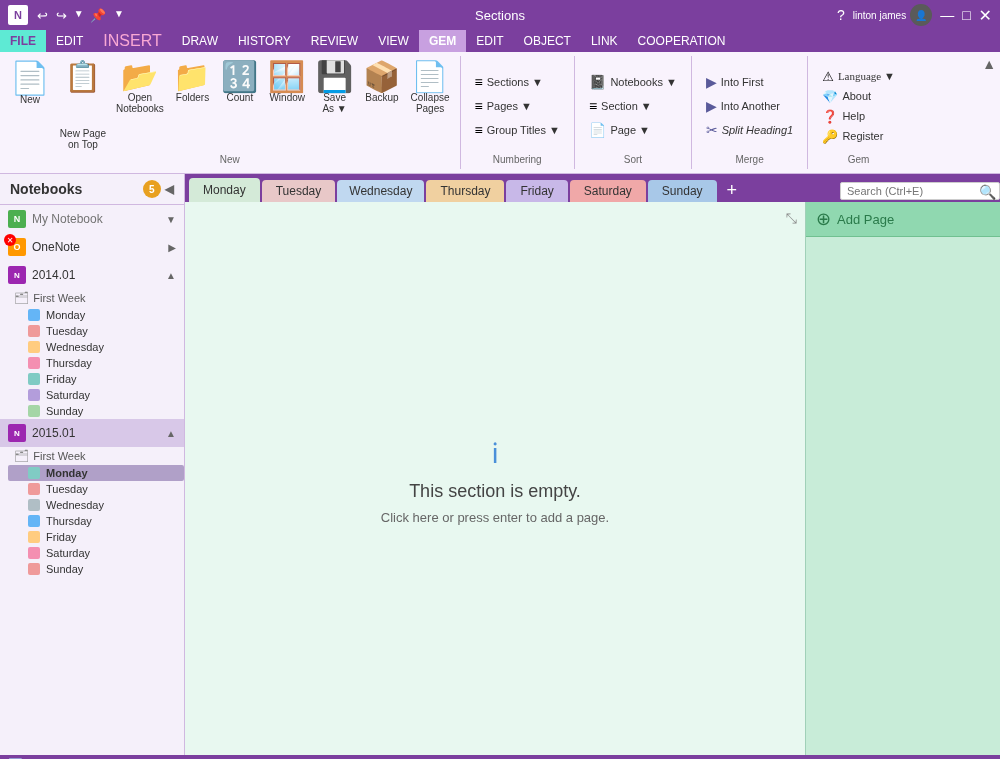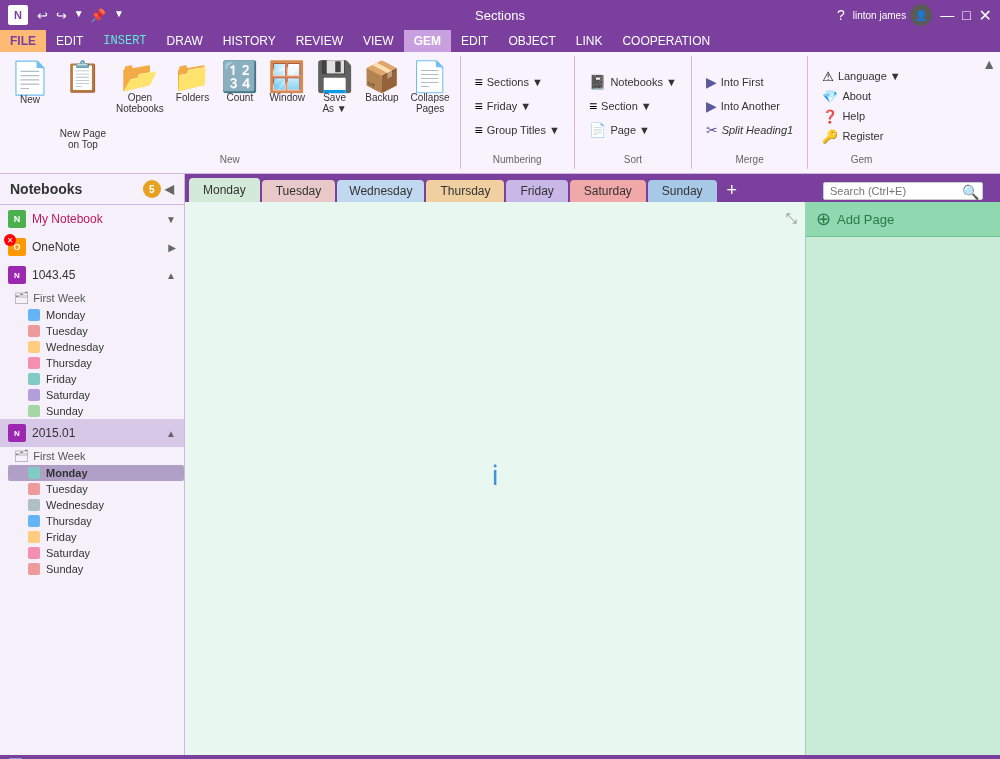--- a/index.html
+++ b/index.html
@@ -93,23 +93,23 @@
       <span style="color:white;font-size:10px;">linton james</span>
       <div style="width:22px;height:22px;background:#5a5a5a;border-radius:50%;display:flex;align-items:center;justify-content:center;color:white;font-size:10px;">👤</div>
     </div>
     <span style="color:white;font-size:14px;cursor:pointer;">—</span>
     <span style="color:white;font-size:14px;cursor:pointer;">□</span>
     <span style="color:white;font-size:16px;cursor:pointer;">✕</span>
   </div>
 </div>
 
 <div id="menu-bar" style="height:22px;background:#7b3f9e;display:flex;align-items:center;">
-  <div style="background:#fdba74;color:#7b3f9e;padding:2px 10px;font-size:12px;cursor:pointer;height:22px;display:flex;align-items:center;font-weight:bold;">FILE</div>
+  <div style="background:#5eead4;color:#7b3f9e;padding:2px 10px;font-size:12px;cursor:pointer;height:22px;display:flex;align-items:center;font-weight:bold;">FILE</div>
   <div style="color:white;padding:2px 10px;font-size:12px;cursor:pointer;height:22px;display:flex;align-items:center;">EDIT</div>
-  <div style="color:#5eead4;padding:2px 10px;font-size:12px;cursor:pointer;height:22px;display:flex;align-items:center;font-family:Liberation Mono, monospace;">INSERT</div>
+  <div style="color:#f9a8d4;padding:2px 10px;font-size:16px;cursor:pointer;height:22px;display:flex;align-items:center;">INSERT</div>
   <div style="color:white;padding:2px 10px;font-size:12px;cursor:pointer;height:22px;display:flex;align-items:center;">DRAW</div>
   <div style="color:white;padding:2px 10px;font-size:12px;cursor:pointer;height:22px;display:flex;align-items:center;">HISTORY</div>
   <div style="color:white;padding:2px 10px;font-size:12px;cursor:pointer;height:22px;display:flex;align-items:center;">REVIEW</div>
   <div style="color:white;padding:2px 10px;font-size:12px;cursor:pointer;height:22px;display:flex;align-items:center;">VIEW</div>
   <div style="background:#c8a0e0;color:white;padding:2px 10px;font-size:12px;cursor:pointer;height:22px;display:flex;align-items:center;font-weight:bold;">GEM</div>
   <div style="color:white;padding:2px 10px;font-size:12px;cursor:pointer;height:22px;display:flex;align-items:center;">EDIT</div>
   <div style="color:white;padding:2px 10px;font-size:12px;cursor:pointer;height:22px;display:flex;align-items:center;">OBJECT</div>
   <div style="color:white;padding:2px 10px;font-size:12px;cursor:pointer;height:22px;display:flex;align-items:center;">LINK</div>
   <div style="color:white;padding:2px 10px;font-size:12px;cursor:pointer;height:22px;display:flex;align-items:center;">COOPERATION</div>
 </div>
@@ -160,21 +160,21 @@
     </div>
 
     <div class="ribbon-group" style="display:flex;flex-direction:column;border-right:1px solid #d0b8e0;padding:4px 10px;">
       <div style="display:flex;flex-direction:column;gap:4px;flex:1;justify-content:center;">
         <div style="display:flex;align-items:center;gap:4px;cursor:pointer;padding:2px 4px;border-radius:2px;white-space:nowrap;">
           <span style="font-size:14px;">≡</span>
           <span style="font-size:11px;color:#333;">Sections ▼</span>
         </div>
         <div style="display:flex;align-items:center;gap:4px;cursor:pointer;padding:2px 4px;border-radius:2px;white-space:nowrap;">
           <span style="font-size:14px;">≡</span>
-          <span style="font-size:11px;color:#333;">Friday ▼</span>
+          <span style="font-size:11px;color:#333;">Pages ▼</span>
         </div>
         <div style="display:flex;align-items:center;gap:4px;cursor:pointer;padding:2px 4px;border-radius:2px;white-space:nowrap;">
           <span style="font-size:14px;">≡</span>
           <span style="font-size:11px;color:#333;">Group Titles ▼</span>
         </div>
       </div>
       <div style="font-size:10px;color:#666;text-align:center;margin-top:2px;">Numbering</div>
     </div>
 
     <div class="ribbon-group" style="display:flex;flex-direction:column;border-right:1px solid #d0b8e0;padding:4px 10px;">
@@ -210,21 +210,21 @@
           <span style="font-size:11px;color:#333;font-style:italic;">Split Heading1</span>
         </div>
       </div>
       <div style="font-size:10px;color:#666;text-align:center;margin-top:2px;">Merge</div>
     </div>
 
     <div class="ribbon-group" style="display:flex;flex-direction:column;border-right:none;padding:4px 10px;">
       <div style="display:flex;flex-direction:column;gap:1px;flex:1;justify-content:center;">
         <div style="display:flex;align-items:center;gap:4px;cursor:pointer;padding:2px 4px;border-radius:2px;white-space:nowrap;">
           <span style="font-size:13px;">⚠</span>
-          <span style="font-size:11px;color:#333;">Language ▼</span>
+          <span style="font-size:11px;color:#333;font-family:Liberation Serif, serif;">Language ▼</span>
         </div>
         <div style="display:flex;align-items:center;gap:4px;cursor:pointer;padding:2px 4px;border-radius:2px;white-space:nowrap;">
           <span style="font-size:13px;">💎</span>
           <span style="font-size:11px;color:#333;">About</span>
         </div>
         <div style="display:flex;align-items:center;gap:4px;cursor:pointer;padding:2px 4px;border-radius:2px;white-space:nowrap;">
           <span style="font-size:13px;">❓</span>
           <span style="font-size:11px;color:#333;">Help</span>
         </div>
         <div style="display:flex;align-items:center;gap:4px;cursor:pointer;padding:2px 4px;border-radius:2px;white-space:nowrap;">
@@ -246,36 +246,36 @@
     <div style="padding:6px 10px;font-size:14px;font-weight:bold;color:#333;display:flex;align-items:center;justify-content:space-between;border-bottom:1px solid #d0b8e0;">
       <span>Notebooks</span>
       <div style="display:flex;align-items:center;gap:4px;">
         <div style="background:#e8a020;color:white;border-radius:50%;width:18px;height:18px;display:flex;align-items:center;justify-content:center;font-size:10px;font-weight:bold;">5</div>
         <span style="font-size:12px;color:#666;cursor:pointer;">◀</span>
       </div>
     </div>
 
     <div style="display:flex;align-items:center;padding:5px 8px;cursor:pointer;gap:6px;">
       <div style="width:18px;height:18px;background:#4caf50;border-radius:2px;display:flex;align-items:center;justify-content:center;font-size:9px;color:white;font-weight:bold;">N</div>
-      <span style="font-size:12px;color:#be185d;flex:1;">My Notebook</span>
+      <span style="font-size:12px;color:#737373;flex:1;">My Notebook</span>
       <span style="font-size:10px;color:#666;">▼</span>
     </div>
 
     <div style="display:flex;align-items:center;padding:5px 8px;cursor:pointer;gap:6px;">
       <div style="position:relative;">
         <div style="width:18px;height:18px;background:#ff9800;border-radius:2px;display:flex;align-items:center;justify-content:center;font-size:9px;color:white;font-weight:bold;">O</div>
         <div style="position:absolute;top:-4px;left:-4px;width:12px;height:12px;background:red;border-radius:50%;display:flex;align-items:center;justify-content:center;font-size:8px;color:white;">✕</div>
       </div>
       <span style="font-size:12px;color:#333;flex:1;">OneNote</span>
       <span style="font-size:10px;color:#666;">▶</span>
     </div>
 
     <div style="display:flex;align-items:center;padding:5px 8px;cursor:pointer;gap:6px;">
       <div style="width:18px;height:18px;background:#9c27b0;border-radius:2px;display:flex;align-items:center;justify-content:center;font-size:8px;color:white;font-weight:bold;">N</div>
-      <span style="font-size:12px;color:#333;flex:1;">1043.45</span>
+      <span style="font-size:12px;color:#333;flex:1;">2014.01</span>
       <span style="font-size:10px;color:#666;">▲</span>
     </div>
 
     <div style="padding-left:8px;">
       <div style="display:flex;align-items:center;gap:4px;padding:2px 6px;cursor:pointer;">
         <span style="font-size:12px;color:#888;">🗂</span>
         <span style="font-size:11px;color:#555;">First Week</span>
       </div>
       <div style="display:flex;align-items:center;gap:6px;padding:2px 6px 2px 20px;cursor:pointer;">
         <div style="width:12px;height:12px;border-radius:2px;background:#64b5f6;flex-shrink:0;"></div>
@@ -357,31 +357,33 @@
         <div style="padding:4px 14px;background:#d4ead8;color:#333;border-radius:4px 4px 0 0;cursor:pointer;font-size:12px;height:24px;display:flex;align-items:center;">Monday</div>
         <div style="padding:4px 14px;background:#e8c8c8;color:#333;border-radius:4px 4px 0 0;cursor:pointer;font-size:12px;height:22px;display:flex;align-items:center;">Tuesday</div>
         <div style="padding:4px 12px;background:#c0d8f0;color:#333;border-radius:4px 4px 0 0;cursor:pointer;font-size:12px;height:22px;display:flex;align-items:center;">Wednesday</div>
         <div style="padding:4px 14px;background:#f0d0a0;color:#333;border-radius:4px 4px 0 0;cursor:pointer;font-size:12px;height:22px;display:flex;align-items:center;">Thursday</div>
         <div style="padding:4px 14px;background:#c8b8e8;color:#333;border-radius:4px 4px 0 0;cursor:pointer;font-size:12px;height:22px;display:flex;align-items:center;">Friday</div>
         <div style="padding:4px 14px;background:#f0a8a8;color:#333;border-radius:4px 4px 0 0;cursor:pointer;font-size:12px;height:22px;display:flex;align-items:center;">Saturday</div>
         <div style="padding:4px 14px;background:#a8c8e8;color:#333;border-radius:4px 4px 0 0;cursor:pointer;font-size:12px;height:22px;display:flex;align-items:center;">Sunday</div>
         <div style="color:white;font-size:18px;cursor:pointer;padding:0 8px;line-height:24px;">+</div>
       </div>
 
-      <div style="position:relative;margin-right:17px;margin-bottom:2px;">
+      <div style="position:relative;margin-right:0;margin-bottom:2px;">
         <input style="width: 160px; border: 1px solid rgb(204, 204, 204); border-radius: 2px; padding: 2px 22px 2px 6px; font-size: 11px; outline: none;" placeholder="Search (Ctrl+E)">
         <span style="position:absolute;right:3px;top:2px;font-size:14px;color:#7b3f9e;cursor:pointer;">🔍</span>
       </div>
     </div>
 
     <div style="display:flex;flex:1;">
 
       <div style="flex:1;background:#e8f8f0;position:relative;display:flex;flex-direction:column;align-items:center;justify-content:center;">
         <div style="text-align:center;color:#555;">
           <div style="font-size:28px;color:#4a90d9;margin-bottom:10px;">ℹ</div>
+          <div style="font-size:18px;color:#444;margin-bottom:8px;">This section is empty.</div>
+          <div style="font-size:13px;color:#666;">Click here or press enter to add a page.</div>
         </div>
         <div style="position:absolute;top:8px;right:8px;cursor:pointer;font-size:14px;color:#888;">⤡</div>
       </div>
 
       <div style="width:195px;background:#c8ecd8;border-left:1px solid #a0d0b8;display:flex;flex-direction:column;">
         <div style="display:flex;align-items:center;gap:6px;padding:6px 10px;cursor:pointer;background:#90d8b0;border-bottom:1px solid #70c090;">
           <span style="font-size:18px;color:#2a7a4a;">⊕</span>
           <span style="font-size:13px;color:#2a7a4a;font-weight:500;">Add Page</span>
         </div>
       </div>

